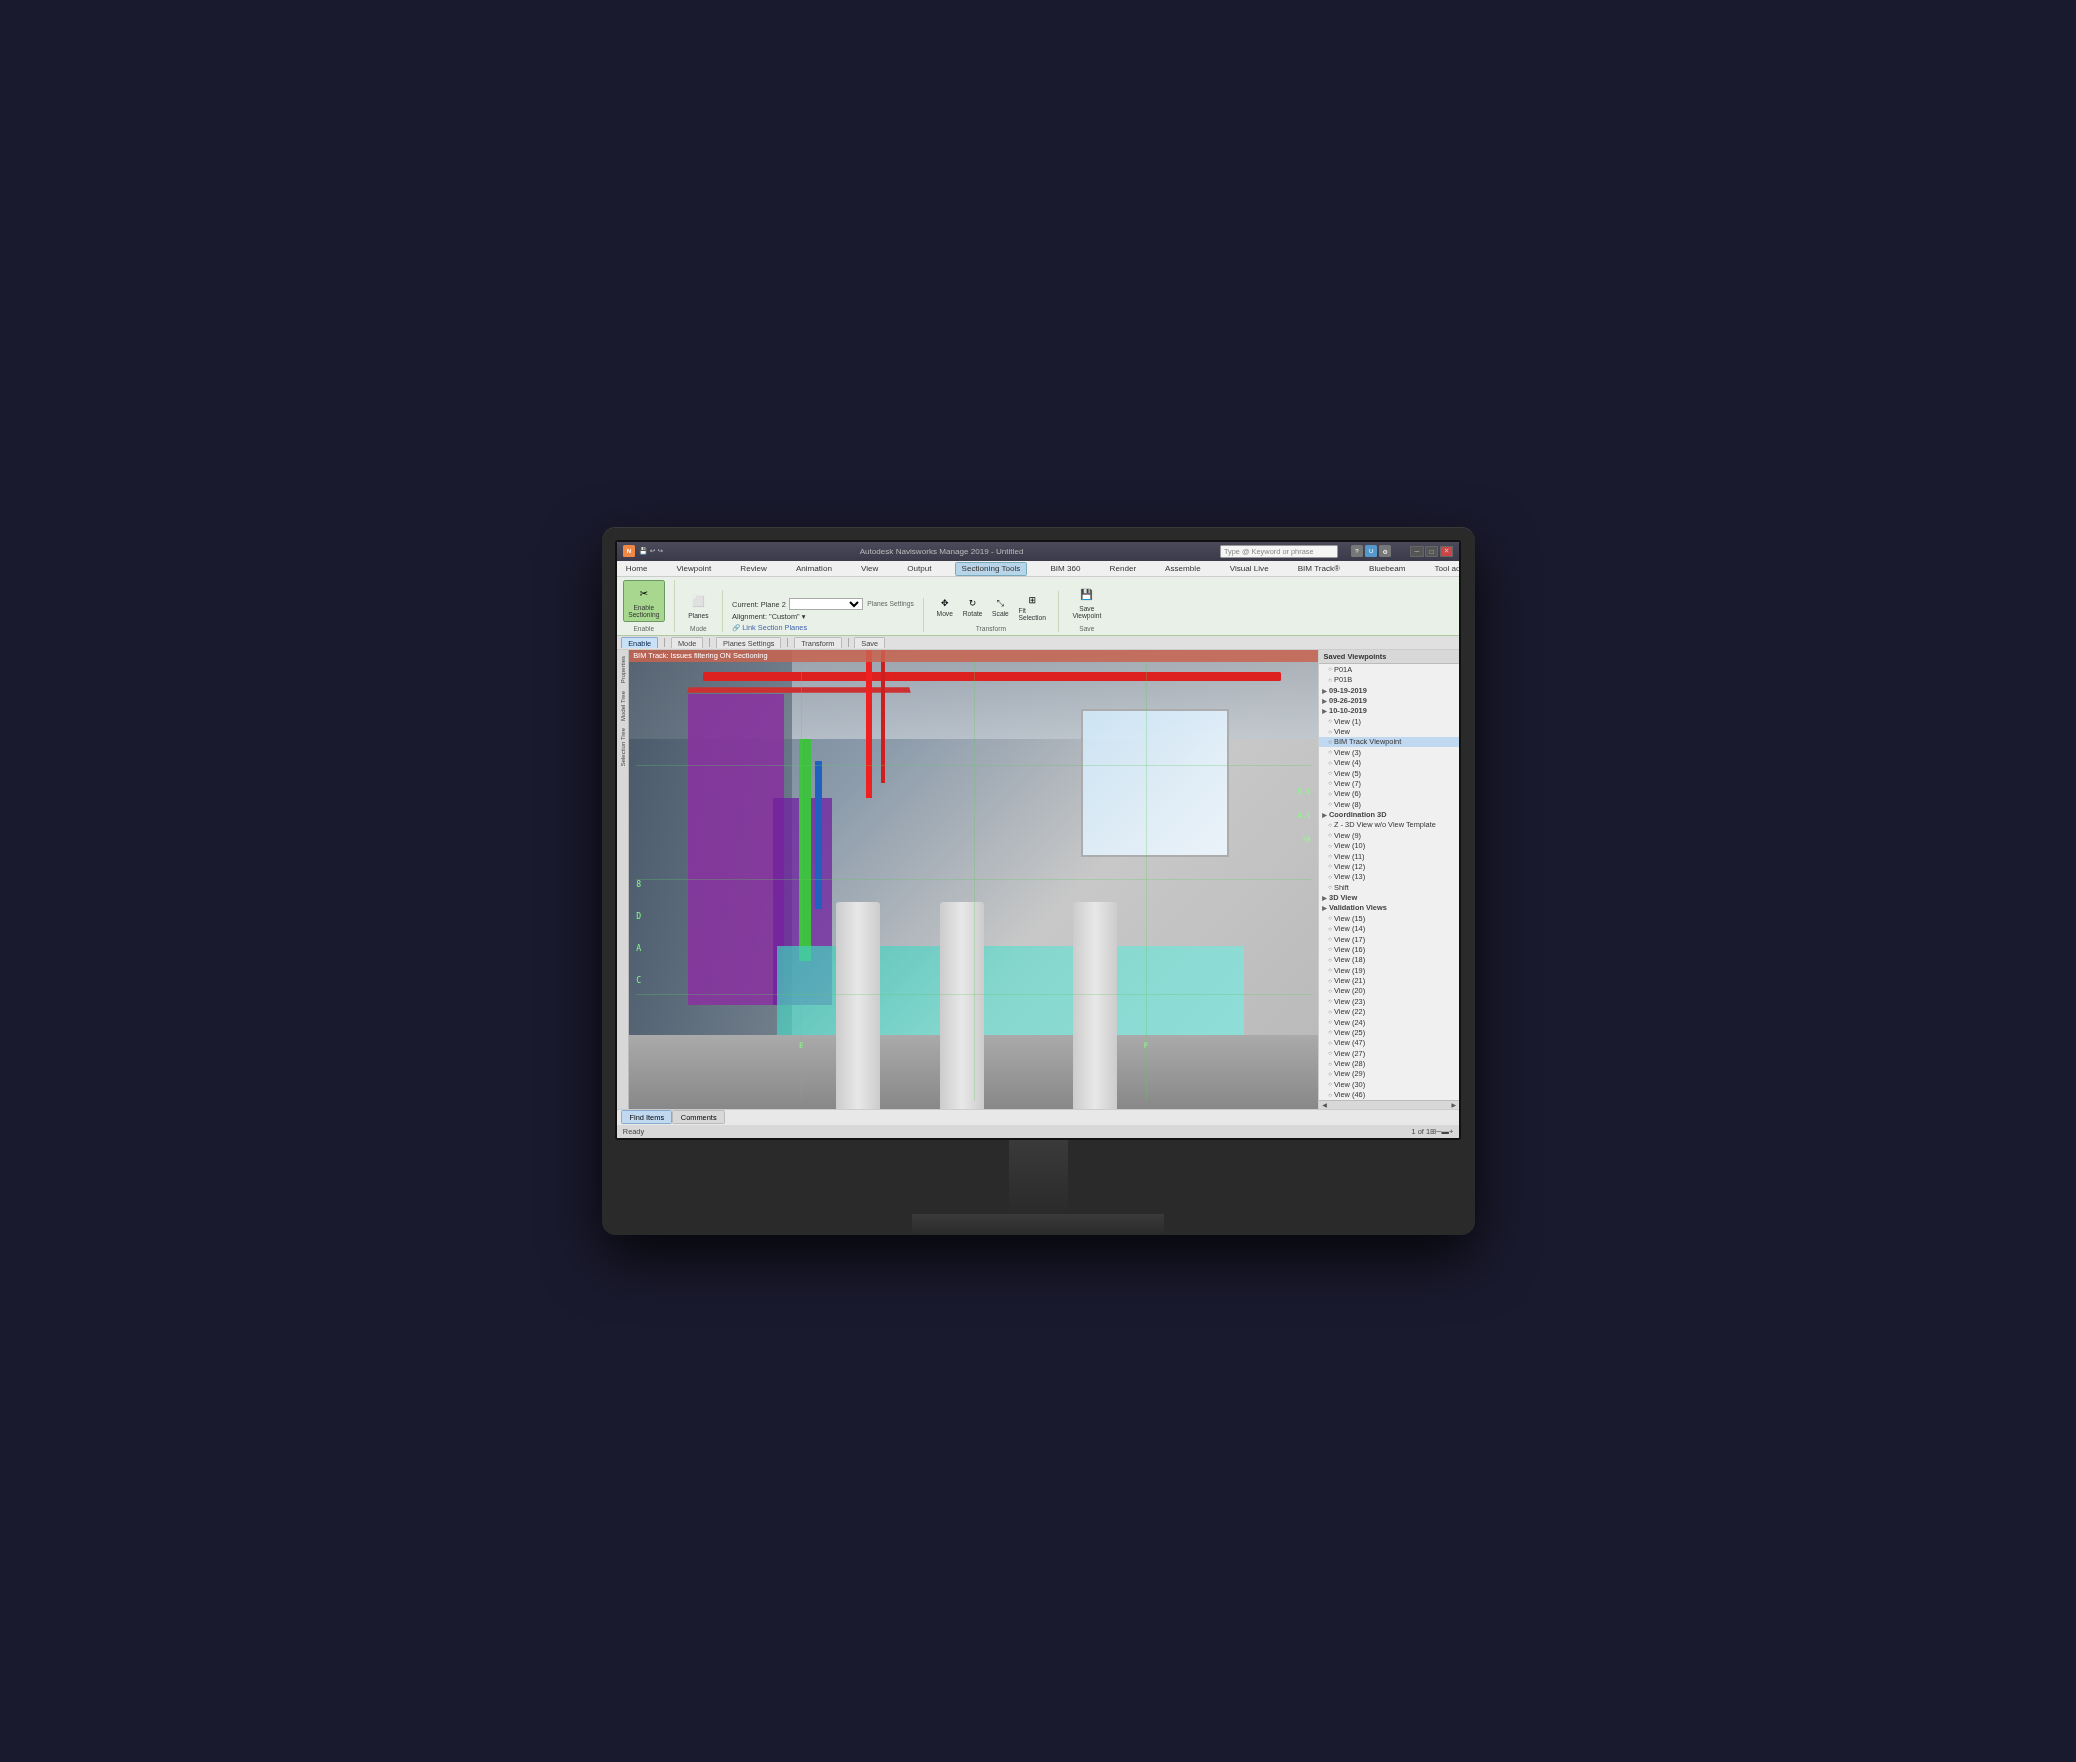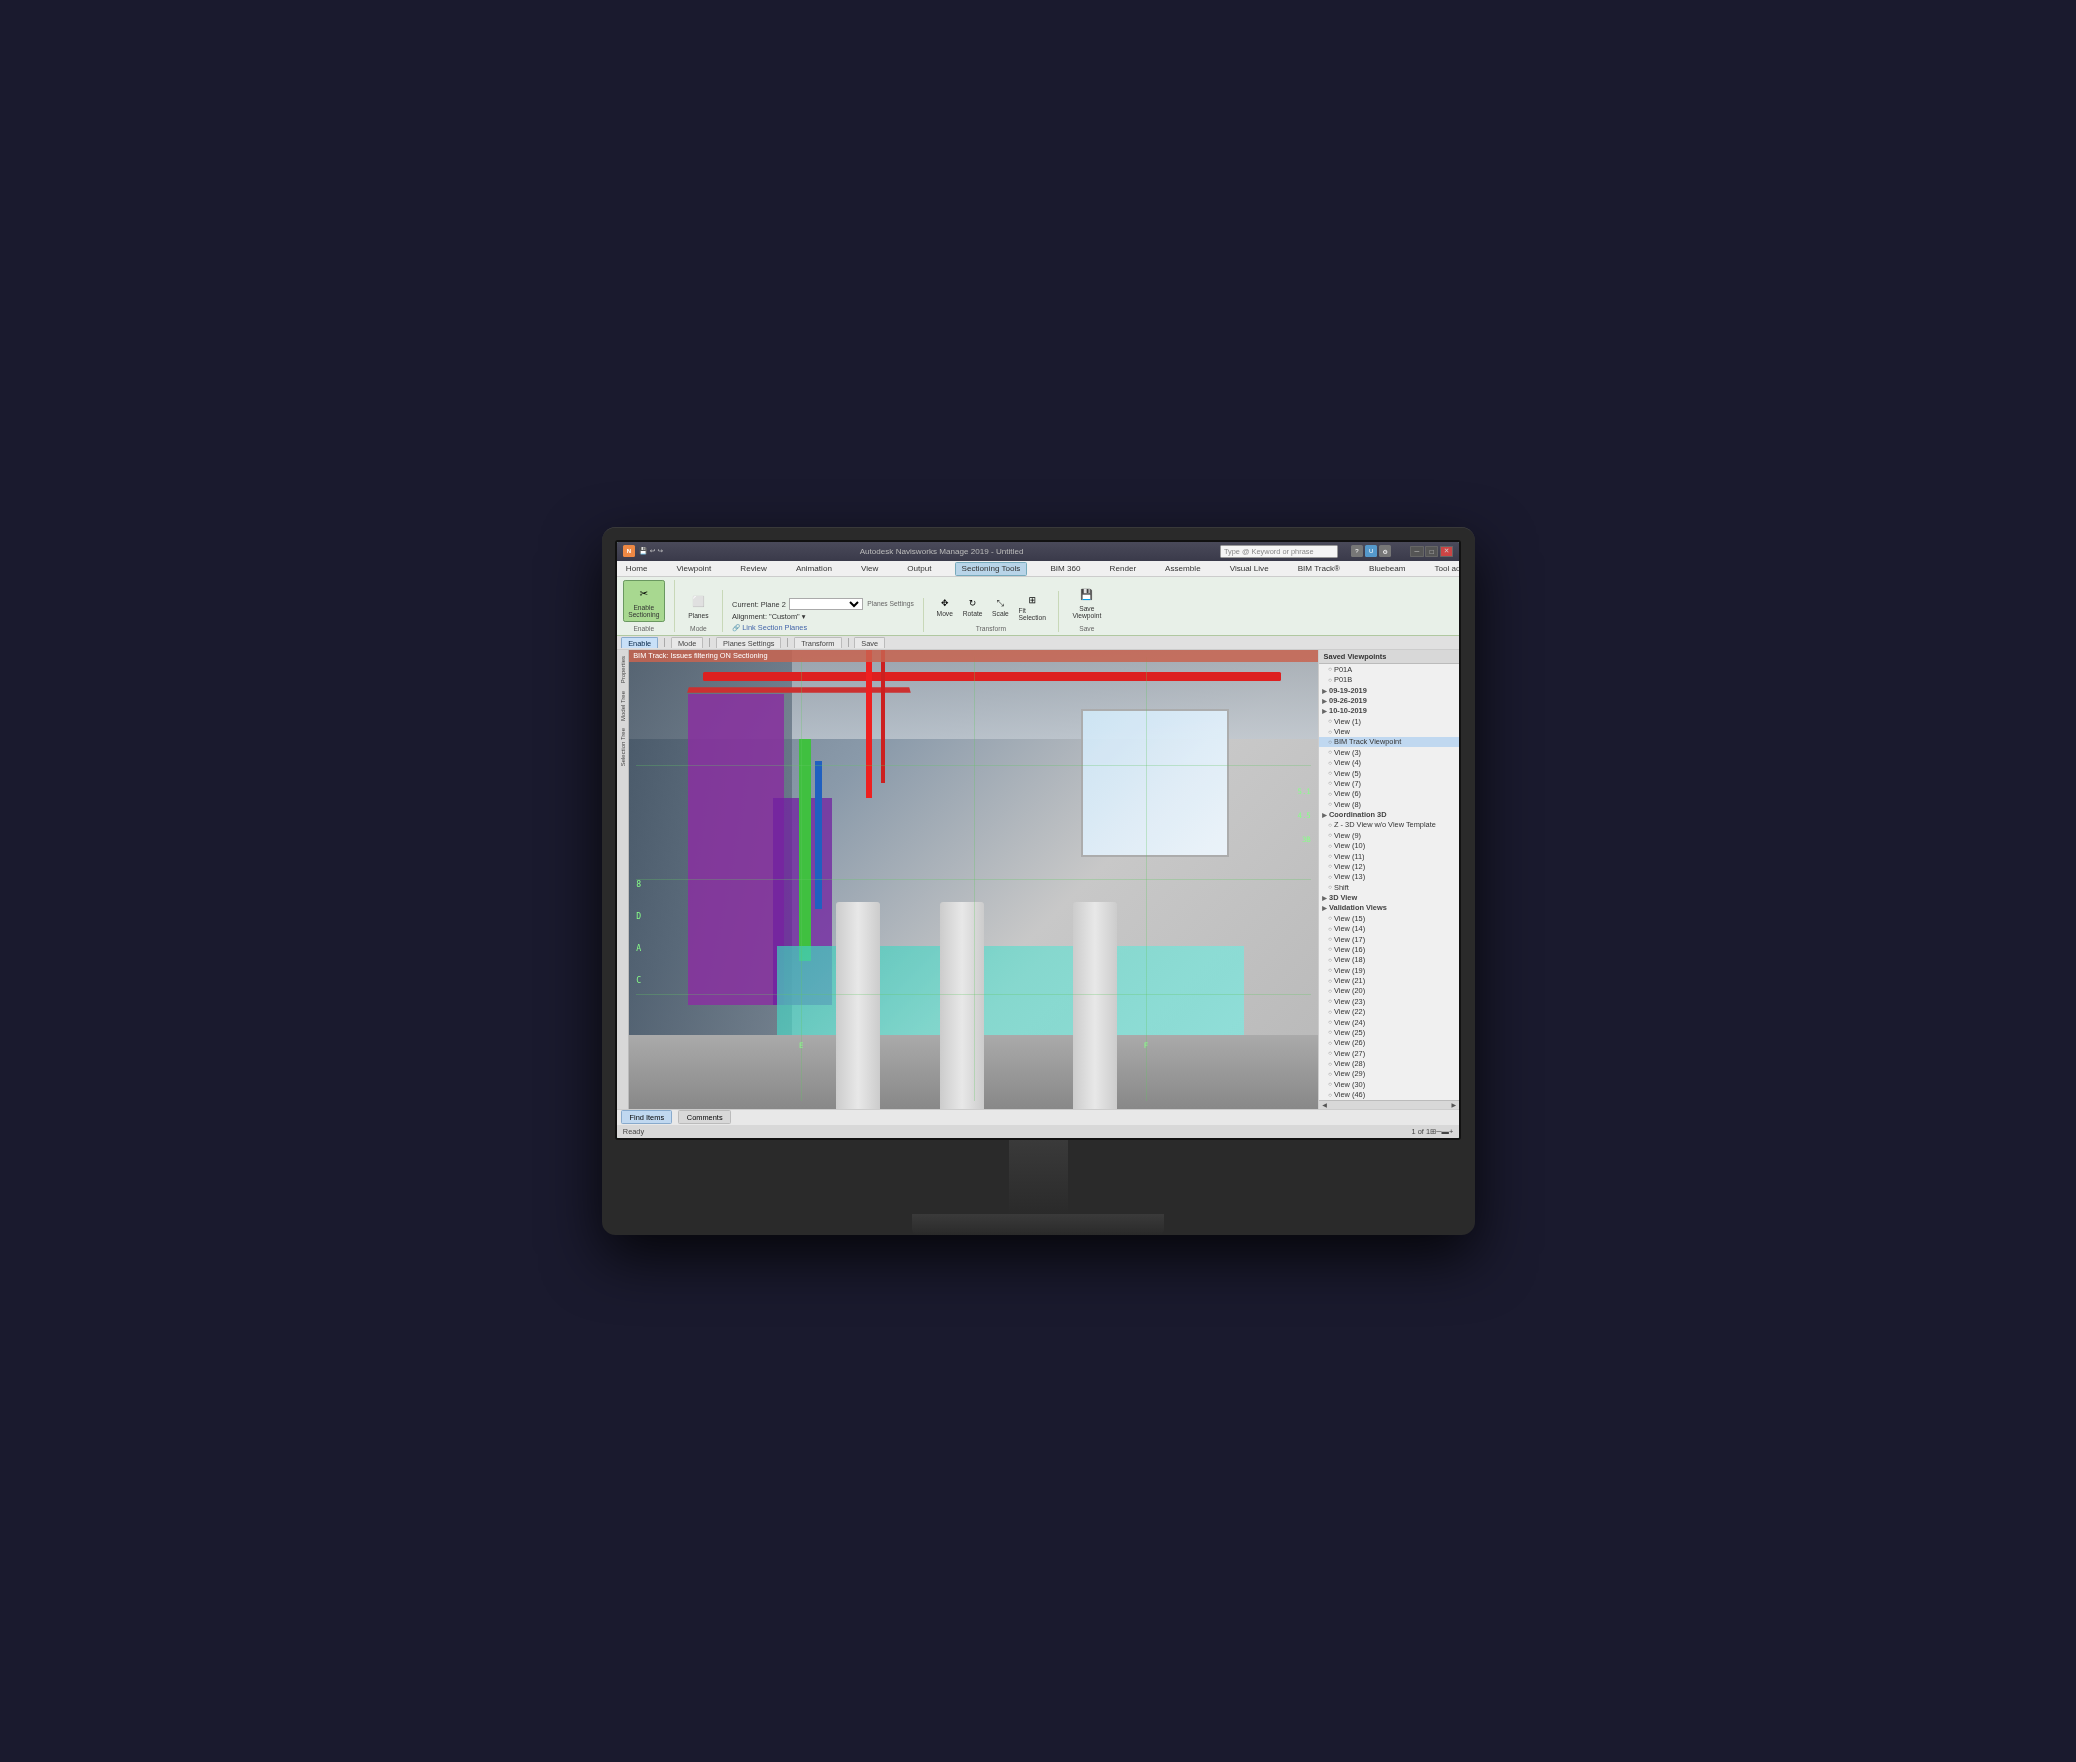--- a/index.html
+++ b/index.html
@@ -381,21 +381,20 @@
     }
 
     
     .bottom-bar {
       background: #e8e8e8;
       border-top: 0.7px solid #ccc;
       height: 16.3px;
       display: flex;
       align-items: center;
       padding: 0 4.4px;
-      gap: 6px;
     }
 
     .bottom-tab {
       padding: 1.5px 7.4px;
       font-size: 7.4px;
       background: #d8d8d8;
       border: 0.7px solid #bbb;
       cursor: pointer;
       border-radius: 1.5px;
     }
@@ -1030,21 +1029,21 @@
           <div class="viewpoint-item">
             <span class="viewpoint-icon">○</span>
             <span>View (24)</span>
           </div>
           <div class="viewpoint-item">
             <span class="viewpoint-icon">○</span>
             <span>View (25)</span>
           </div>
           <div class="viewpoint-item">
             <span class="viewpoint-icon">○</span>
-            <span>View (26)</span>
+            <span>View (47)</span>
           </div>
           <div class="viewpoint-item">
             <span class="viewpoint-icon">○</span>
             <span>View (27)</span>
           </div>
           <div class="viewpoint-item">
             <span class="viewpoint-icon">○</span>
             <span>View (28)</span>
           </div>
           <div class="viewpoint-item">

